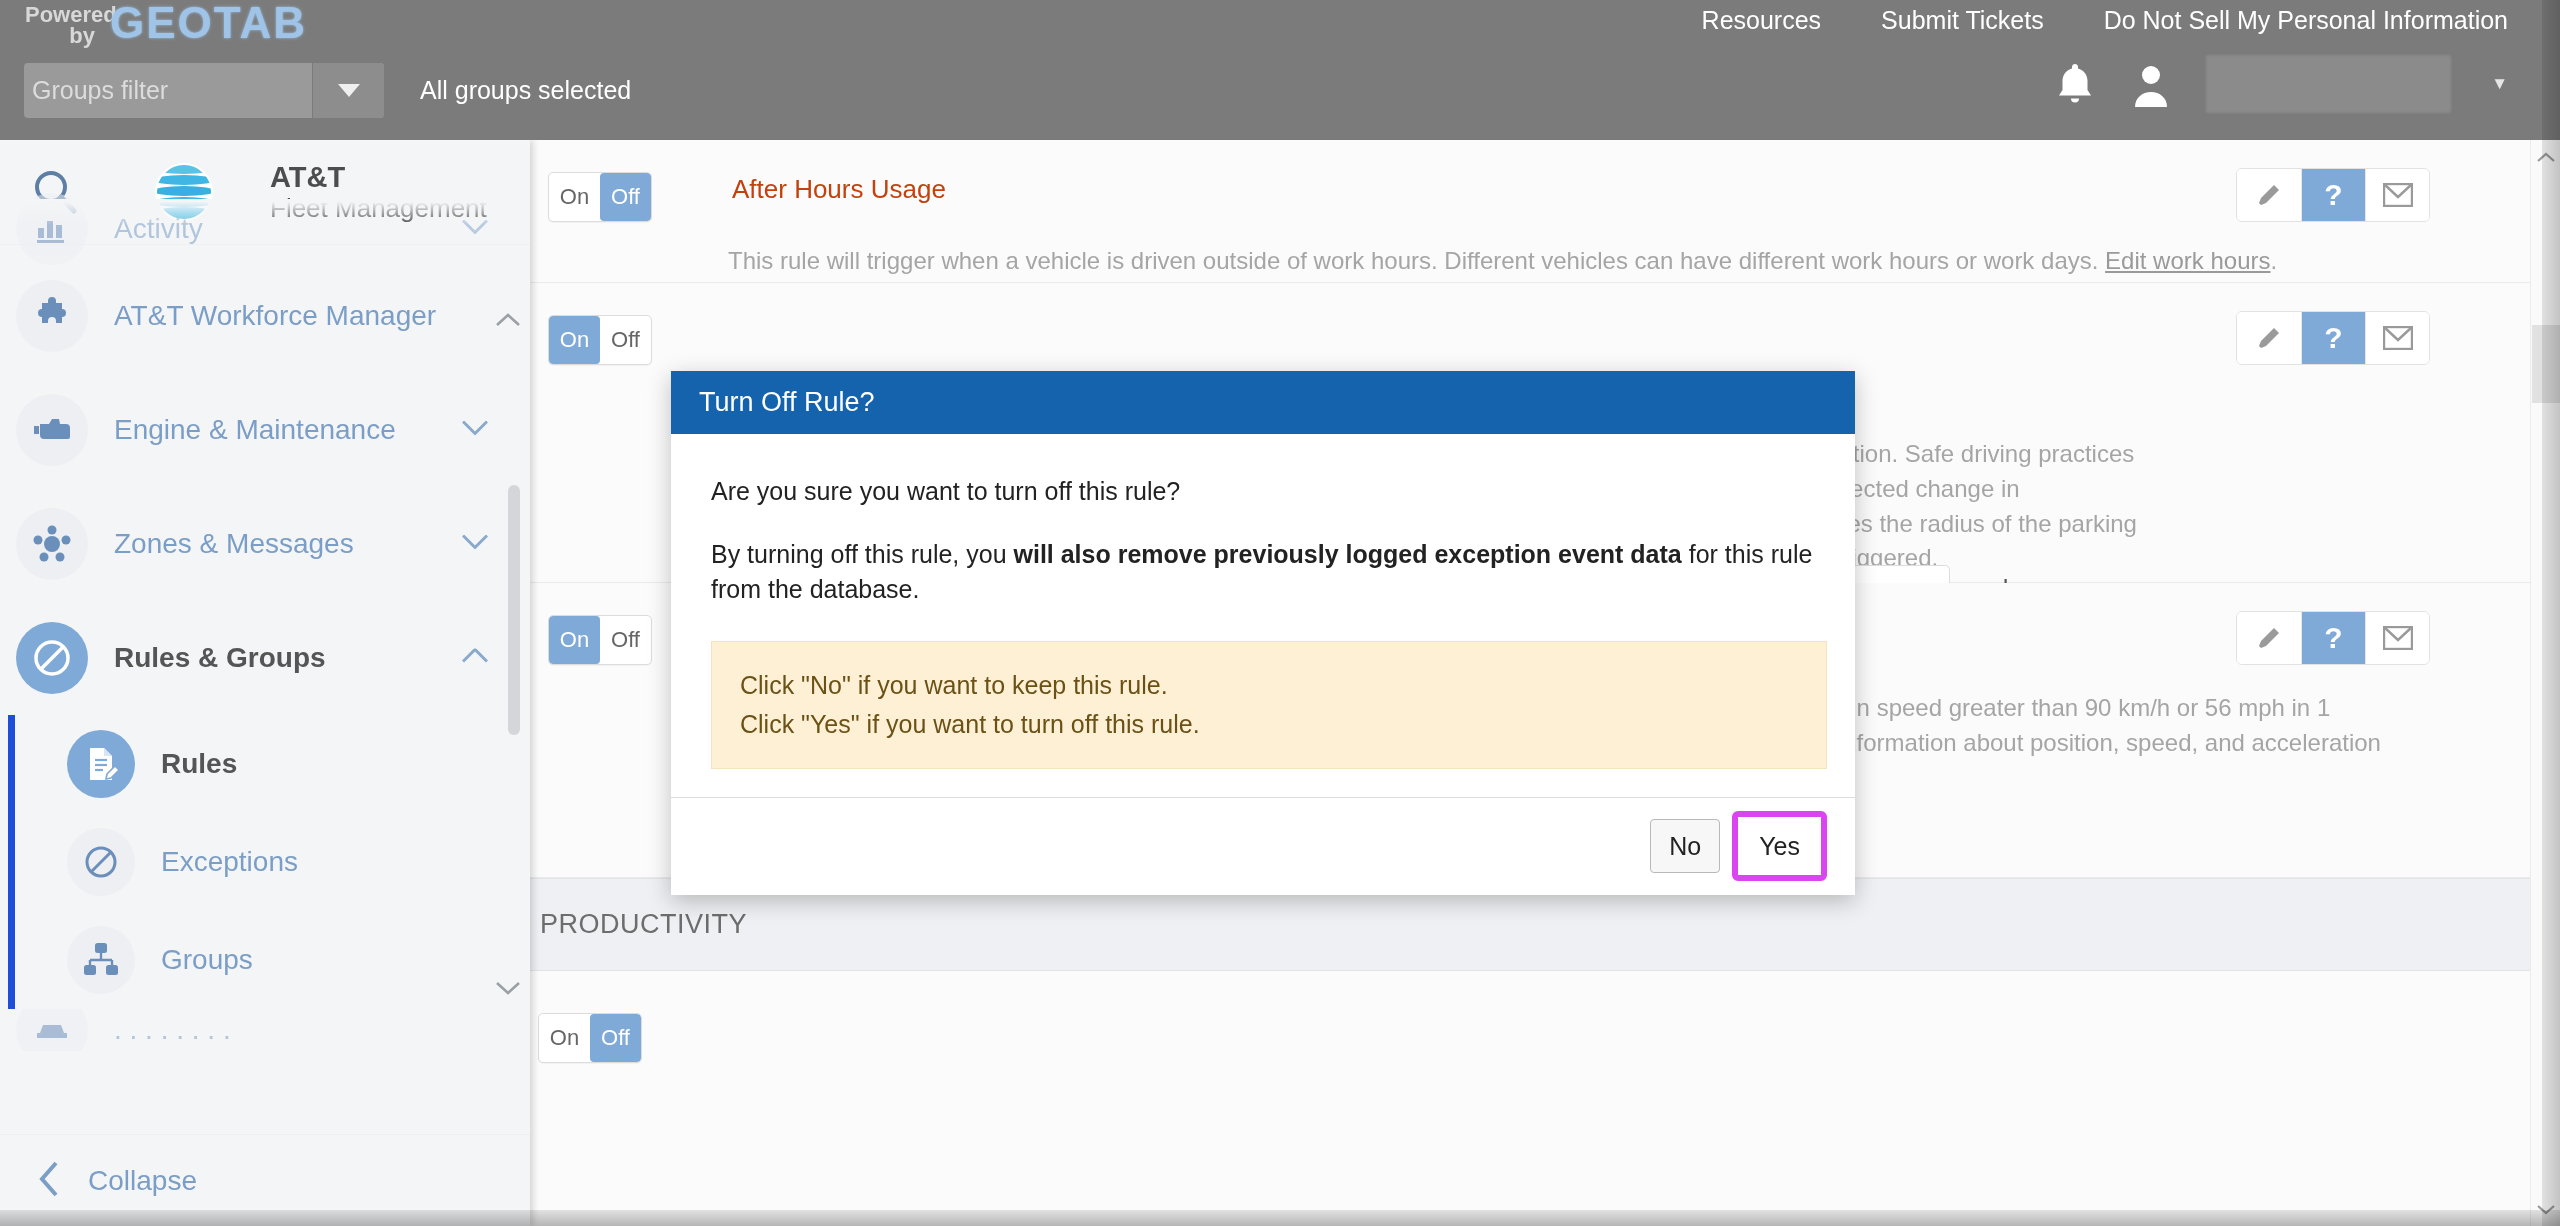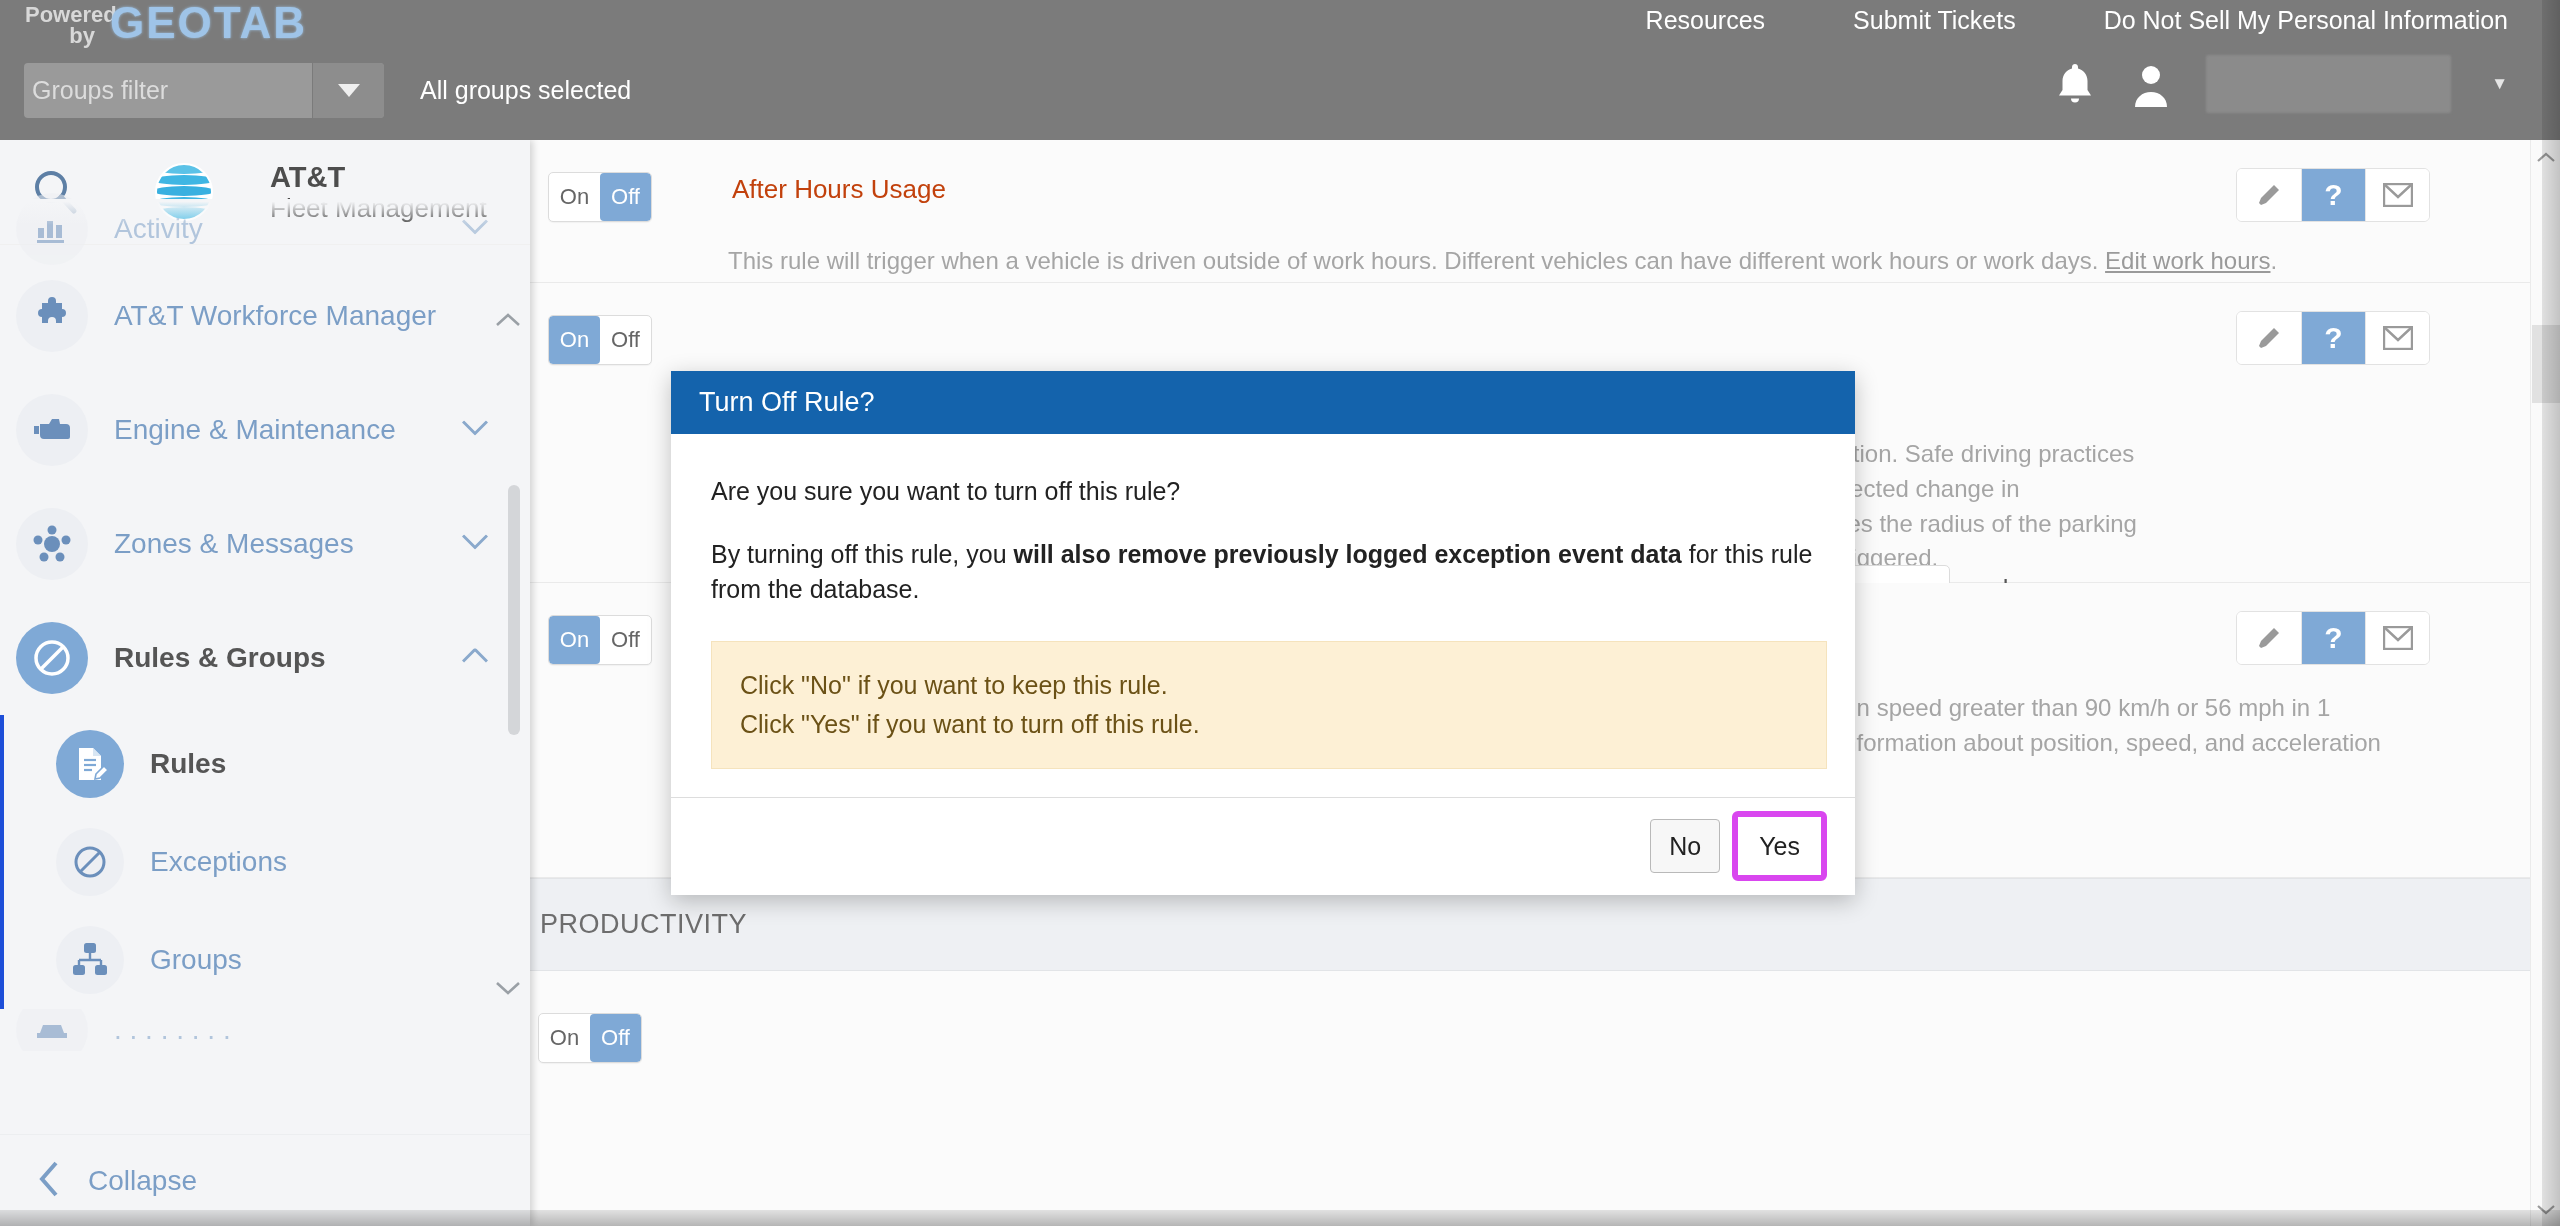--- a/index.html
+++ b/index.html
@@ -51,21 +51,21 @@
     border-radius: 0 4px 4px 0;
     display: flex; align-items: center; justify-content: center;
     color: #efefef; font-size: 18px;
   }
   .all-groups {
     position: absolute; left: 420px; top: 76px;
     color: #ffffff; font-size: 25px;
   }
   .toplinks {
     position: absolute; top: 6px; right: 52px;
-    display: flex; gap: 88px; align-items: center;
+    display: flex; gap: 60px; align-items: center;
   }
   .toplinks a {
     color: #ffffff; font-size: 25px; text-decoration: none; white-space: nowrap;
   }
   .topicons {
     position: absolute; top: 55px; right: 52px;
     display: flex; align-items: center; gap: 34px;
   }
   .bell-icon, .user-icon { width: 42px; height: 48px; }
   .user-name-blur {
@@ -117,22 +117,22 @@
   .sb-label.sel { color: #555555; font-weight: 700; }
   .sb-chev {
     position: absolute; right: 42px; top: 50%;
     transform: translateY(-50%);
     color: #8aa9cc;
   }
   .sb-item.sub { padding-left: 52px; height: 98px; }
   .sb-item.sub .sb-ico { width: 68px; height: 68px; }
   .sb-sub-group {
     position: relative;
-    border-left: 4px solid #1d4ed8;
-    margin-left: 0;
+    border-left: 7px solid #1d4ed8;
+    margin-left: 8px;
   }
   .sb-fade-top {
     position: absolute; left: 0; top: 0; width: 100%; height: 26px;
     background: linear-gradient(to bottom, #f4f5f7 10%, rgba(244,245,247,0));
     z-index: 5; pointer-events: none;
   }
   .sb-partial { opacity: 0.55; }
   .sb-collapse {
     position: absolute; left: 0; bottom: 0;
     width: 530px; height: 92px;

